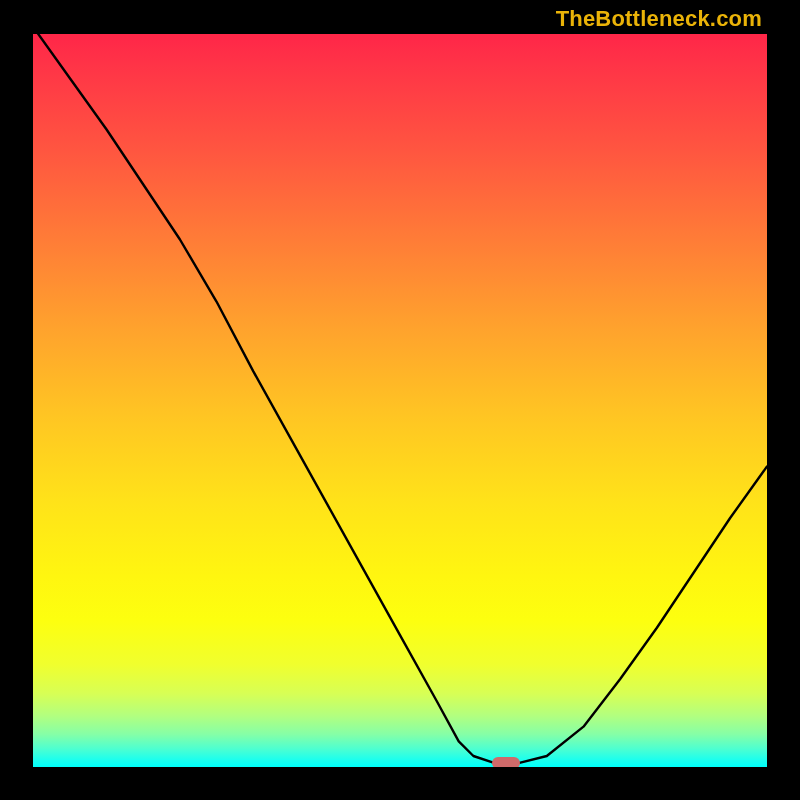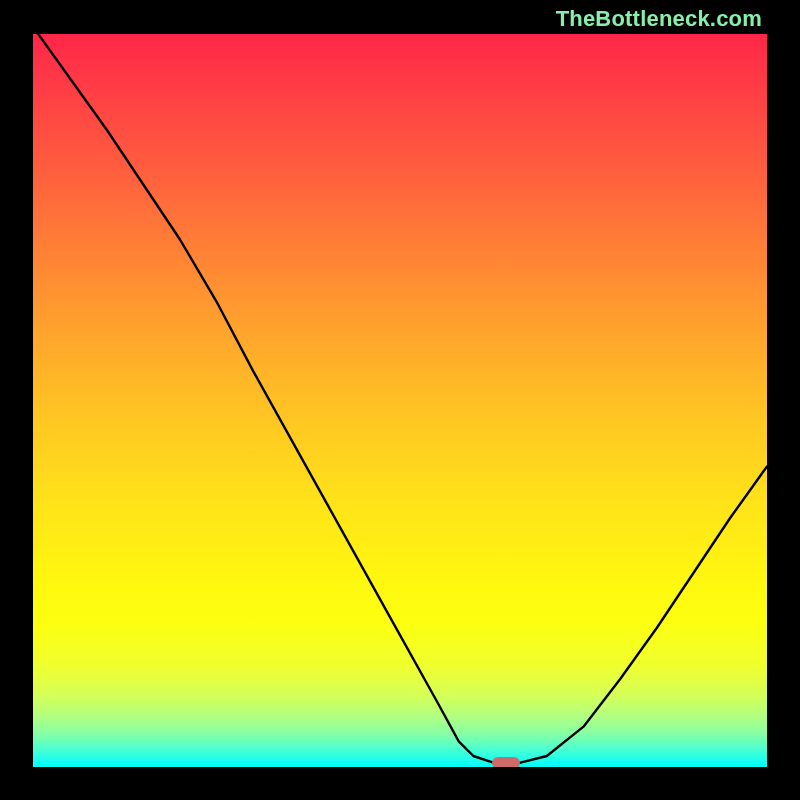--- a/index.html
+++ b/index.html
@@ -61,21 +61,21 @@
     border-radius: 6px;
     transform: translate(-50%, -50%);
   }
   .watermark {
     position: absolute;
     top: 6px;
     right: 38px;
     font-family: Arial, Helvetica, sans-serif;
     font-size: 22px;
     font-weight: 600;
-    color: #86efac;
+    color: #eab308;
     letter-spacing: 0.2px;
   }
 </style>
 </head>
 <body>
 
 <div class="frame">
   <div class="plot">
     <div class="gradient"></div>
     <svg class="curve" viewBox="0 0 734 733" preserveAspectRatio="none">

